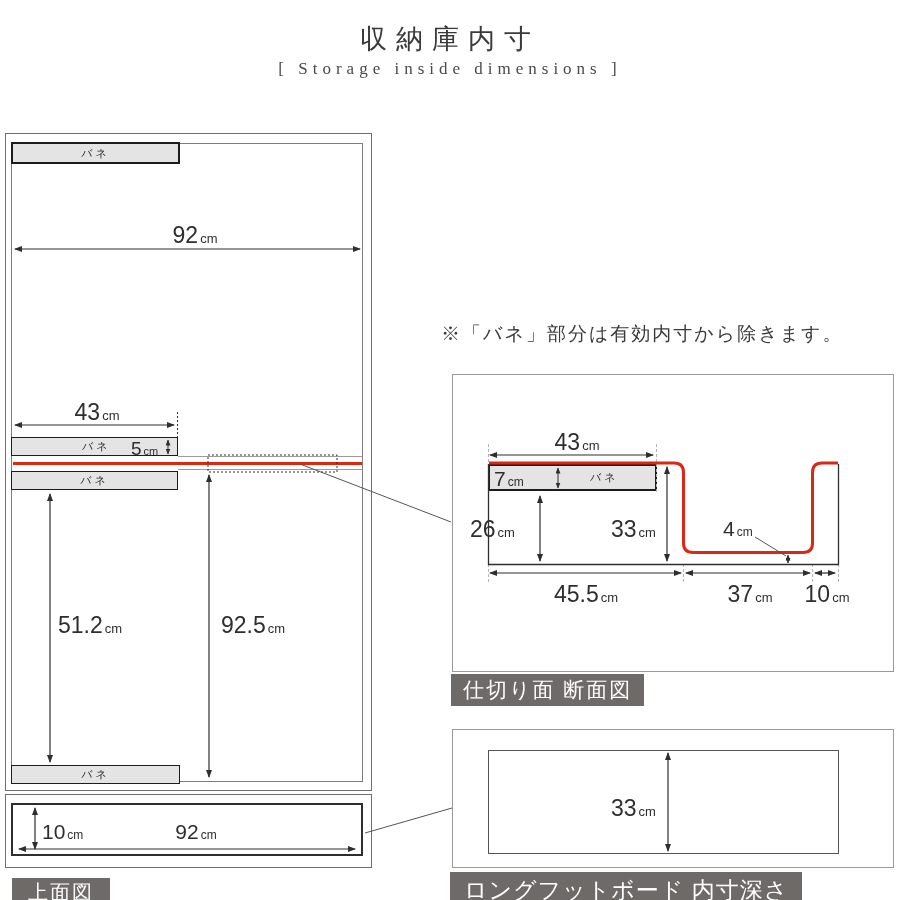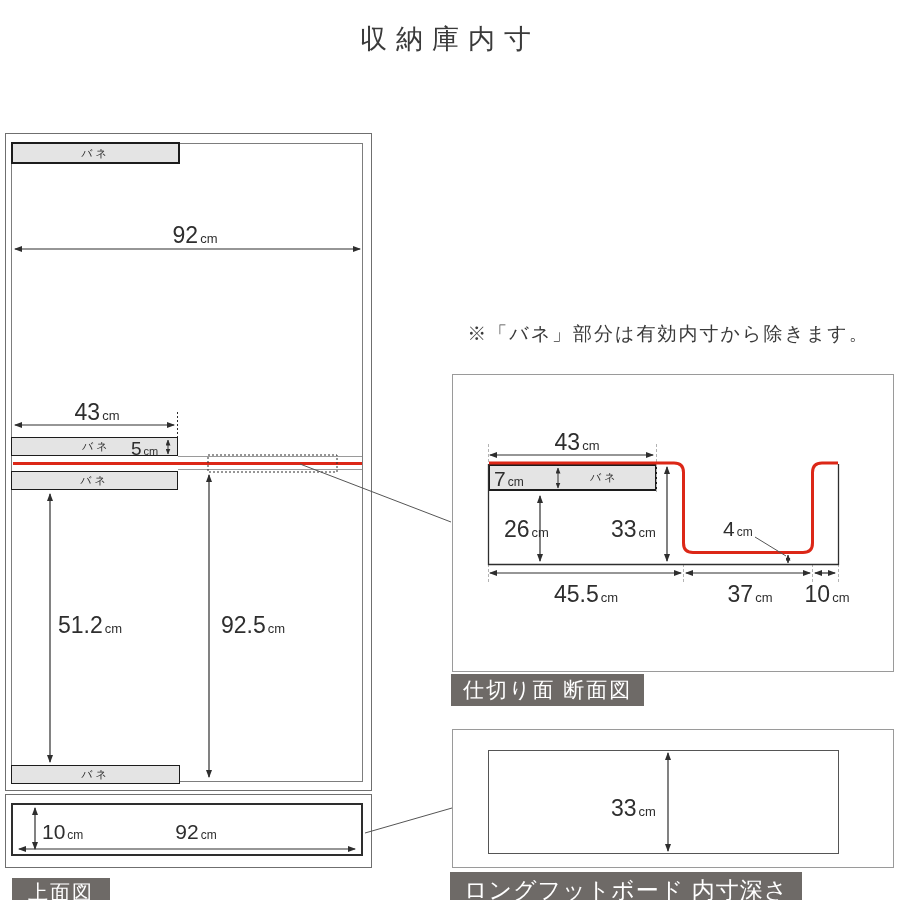--- a/index.html
+++ b/index.html
@@ -3,21 +3,21 @@
 <meta charset="utf-8">
 <style>
   html,body{margin:0;padding:0;background:#fff;}
   #stage{position:relative;width:900px;height:900px;background:#fff;overflow:hidden;
          font-family:"Liberation Sans",sans-serif;color:#2e2e2e;margin-top:16px;}
   
   .title{position:absolute;left:0;top:5px;width:900px;text-align:center;
          font-family:"Liberation Serif",serif;font-size:27px;letter-spacing:9px;color:#3a3a3a;}
   .subtitle{position:absolute;left:0;top:43px;width:900px;text-align:center;
          font-family:"Liberation Serif",serif;font-size:17px;letter-spacing:5px;color:#4a4a4a;}
-  .note{position:absolute;left:441px;top:305px;width:455px;text-align:center;
+  .note{position:absolute;left:441px;top:305px;width:455px;
          font-family:"Liberation Serif",serif;font-size:19px;letter-spacing:2px;color:#3a3a3a;white-space:nowrap;}
   
   .box{position:absolute;box-sizing:border-box;background:transparent;}
   .b-lt{left:5px;top:117px;width:367px;height:658px;border:1px solid #6f6f6f;}
   .b-lb{left:5px;top:778px;width:367px;height:74px;border:1px solid #6f6f6f;}
   .r-main{left:11px;top:127px;width:352px;height:639px;border:1px solid #7d7d7d;}
   .r-foot{left:11px;top:787px;width:352px;height:53px;border:2px solid #2e2e2e;}
   .b-sec{left:452px;top:358px;width:442px;height:298px;border:1px solid #9a9a9a;}
   .b-fb2{left:452px;top:713px;width:442px;height:139px;border:1px solid #9a9a9a;}
   .r-fb2{left:488px;top:734px;width:351px;height:104px;border:1.5px solid #555;}
@@ -55,20 +55,21 @@
   .redl{stroke:#dc2717;stroke-width:3;fill:none;}
   .prof{stroke:#2e2e2e;stroke-width:1.3;fill:none;}
   .dotbox{stroke:#2e2e2e;stroke-width:1;stroke-dasharray:2 2;fill:none;}
 </style>
 </head>
 <body>
 
 <div id="stage">
 
   <div class="title">収納庫内寸</div>
+  <div class="subtitle">[  Storage inside dimensions  ]</div>
   <div class="note">※「バネ」部分は有効内寸から除きます。</div>
 
   <div class="box b-lt"></div>
   <div class="box b-lb"></div>
   <div class="box r-main"></div>
   <div class="box r-foot"></div>
 
   <div class="box b-sec"></div>
   <div class="box b-fb2"></div>
   <div class="box r-fb2"></div>
@@ -174,21 +175,21 @@
   <div class="dim md c" style="left:136px;top:805px;width:120px;">
     <span class="n">92</span><span class="u">cm</span>
   </div>
 
   <div class="dim c" style="left:517px;top:415px;width:120px;">
     <span class="n">43</span><span class="u">cm</span>
   </div>
   <div class="dim md" style="left:494px;top:452px;">
     <span class="n">7</span><span class="u">cm</span>
   </div>
-  <div class="dim" style="left:504px;top:502px;">
+  <div class="dim" style="left:470px;top:502px;">
     <span class="n">26</span><span class="u">cm</span>
   </div>
   <div class="dim" style="left:611px;top:502px;">
     <span class="n">33</span><span class="u">cm</span>
   </div>
   <div class="dim md" style="left:723px;top:502px;">
     <span class="n">4</span><span class="u">cm</span>
   </div>
   <div class="dim c" style="left:526px;top:567px;width:120px;">
     <span class="n">45.5</span><span class="u">cm</span>

